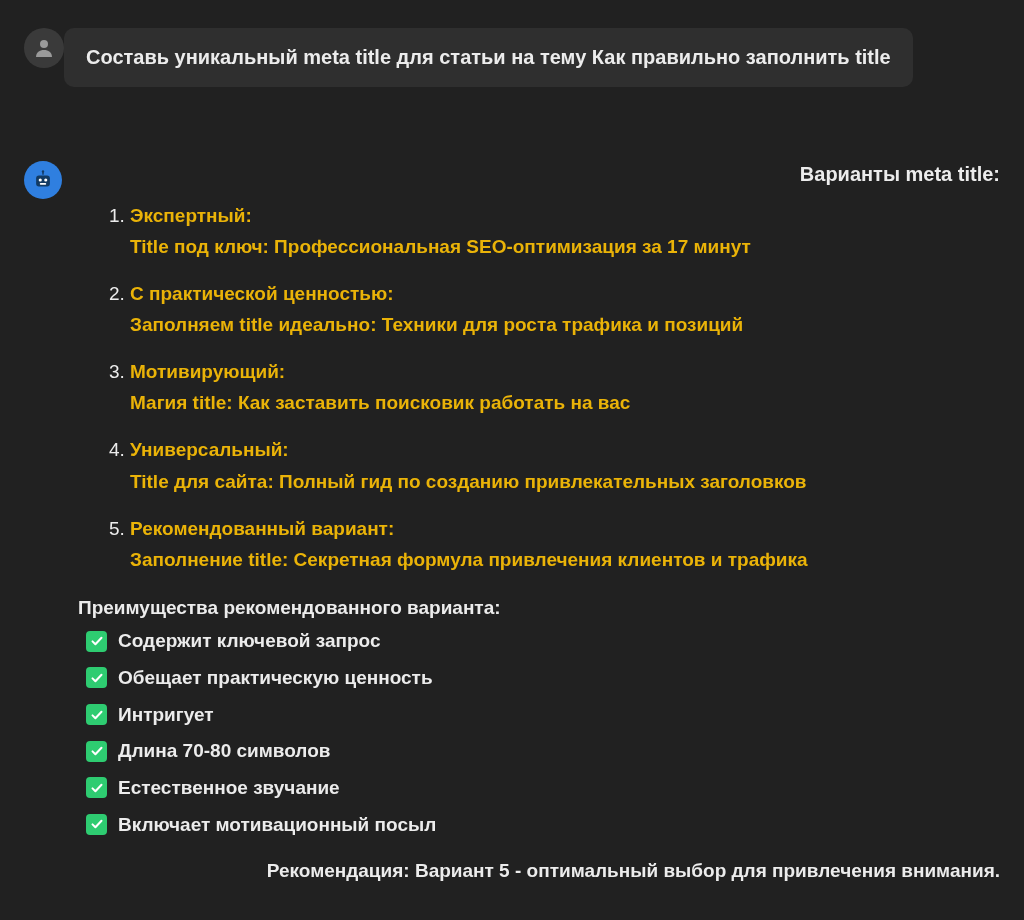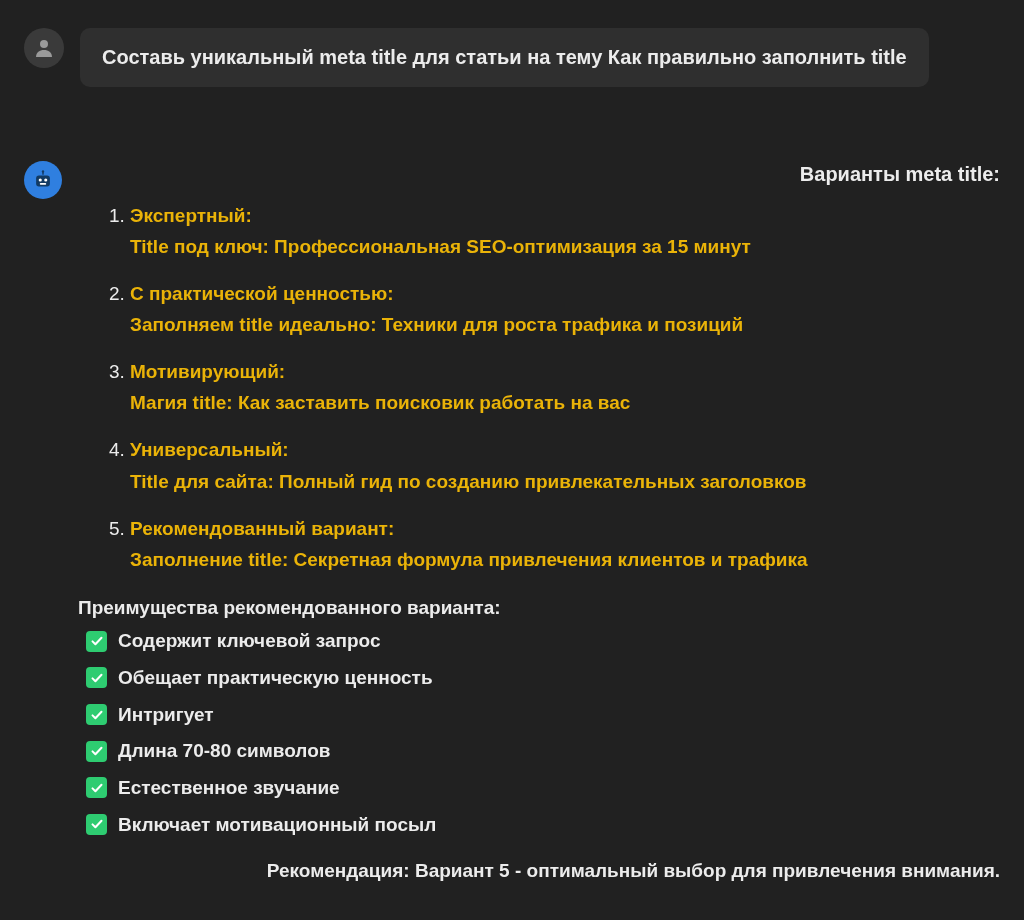--- a/index.html
+++ b/index.html
@@ -20,21 +20,20 @@
     height: 920px;
     background: #212121;
     box-sizing: border-box;
     padding: 18px 24px 0 24px;
   }
 
   
   .user-row {
     display: flex;
     align-items: flex-start;
-    gap: 16px;
     margin-top: 10px;
   }
   .avatar {
     flex: 0 0 auto;
     width: 40px;
     height: 40px;
     border-radius: 50%;
     background: #3a3a3a;
     display: flex;
     align-items: center;
@@ -180,21 +179,21 @@
         <circle cx="12" cy="2.6" r="1.3" fill="#123a63"></circle>
       </svg>
     </div>
 
     <div class="assistant-body">
       <div class="answer-title">Варианты meta title:</div>
 
       <ol class="variants">
         <li>
           <span class="variant-label">Экспертный:</span>
-          <span class="variant-text">Title под ключ: Профессиональная SEO-оптимизация за 15 минут</span>
+          <span class="variant-text">Title под ключ: Профессиональная SEO-оптимизация за 17 минут</span>
         </li>
         <li>
           <span class="variant-label">С практической ценностью:</span>
           <span class="variant-text">Заполняем title идеально: Техники для роста трафика и позиций</span>
         </li>
         <li>
           <span class="variant-label">Мотивирующий:</span>
           <span class="variant-text">Магия title: Как заставить поисковик работать на вас</span>
         </li>
         <li>

